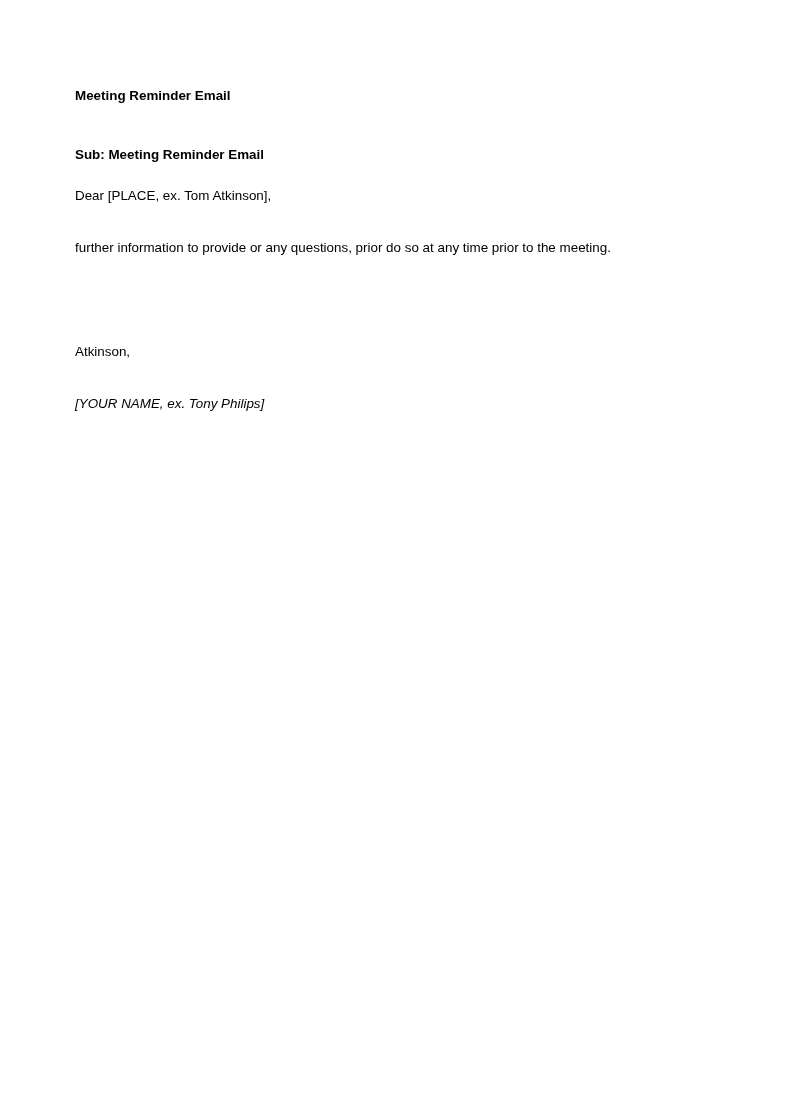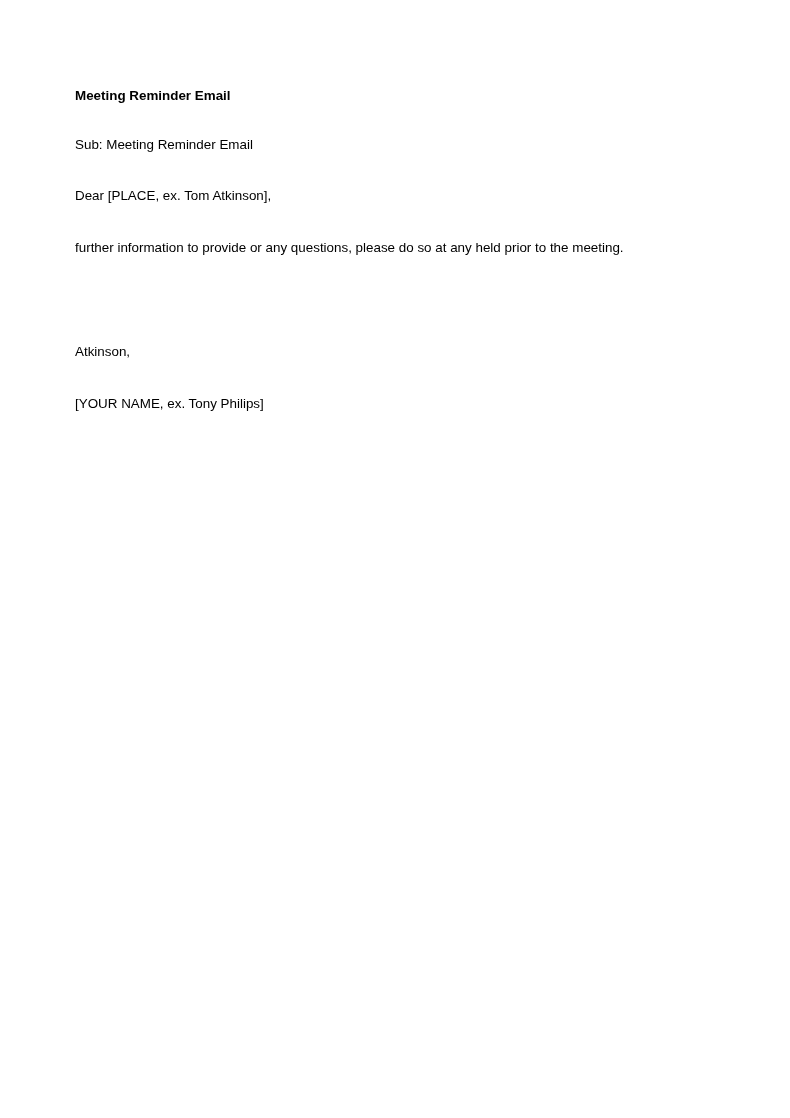--- a/index.html
+++ b/index.html
@@ -22,40 +22,40 @@
       background: #ffffff;
     }
     .line {
       position: absolute;
       left: 75px;
       font-size: 13.4px;
       line-height: 16px;
       white-space: nowrap;
     }
     .title { top: 88px; font-weight: bold; }
-    .subject { top: 137px; }
+    .subject { top: 147px; font-weight: bold; }
     .greeting { top: 188px; }
     .body-para {
       position: absolute;
       left: 75px;
       top: 240px;
       width: 650px;
       font-size: 13.4px;
       line-height: 26.5px;
       margin-top: -5px;
     }
     .body-para span { display: block; white-space: nowrap; }
     .closing { top: 344px; }
-    .signature { top: 396px; }
+    .signature { top: 396px; font-style: italic; }
   </style>
 </head>
 <body>
 
 <div class="page">
   <div class="line title">Meeting Reminder Email</div>
   <div class="line subject">Sub: Meeting Reminder Email</div>
   <div class="line greeting">Dear [PLACE, ex. Tom Atkinson],</div>
   <div class="body-para">
-    <span>further information to provide or any questions, please do so at any held prior to the meeting.</span>
+    <span>further information to provide or any questions, prior do so at any time prior to the meeting.</span>
   </div>
   <div class="line closing">Atkinson,</div>
   <div class="line signature">[YOUR NAME, ex. Tony Philips]</div>
 </div>
 
 </body></html>

